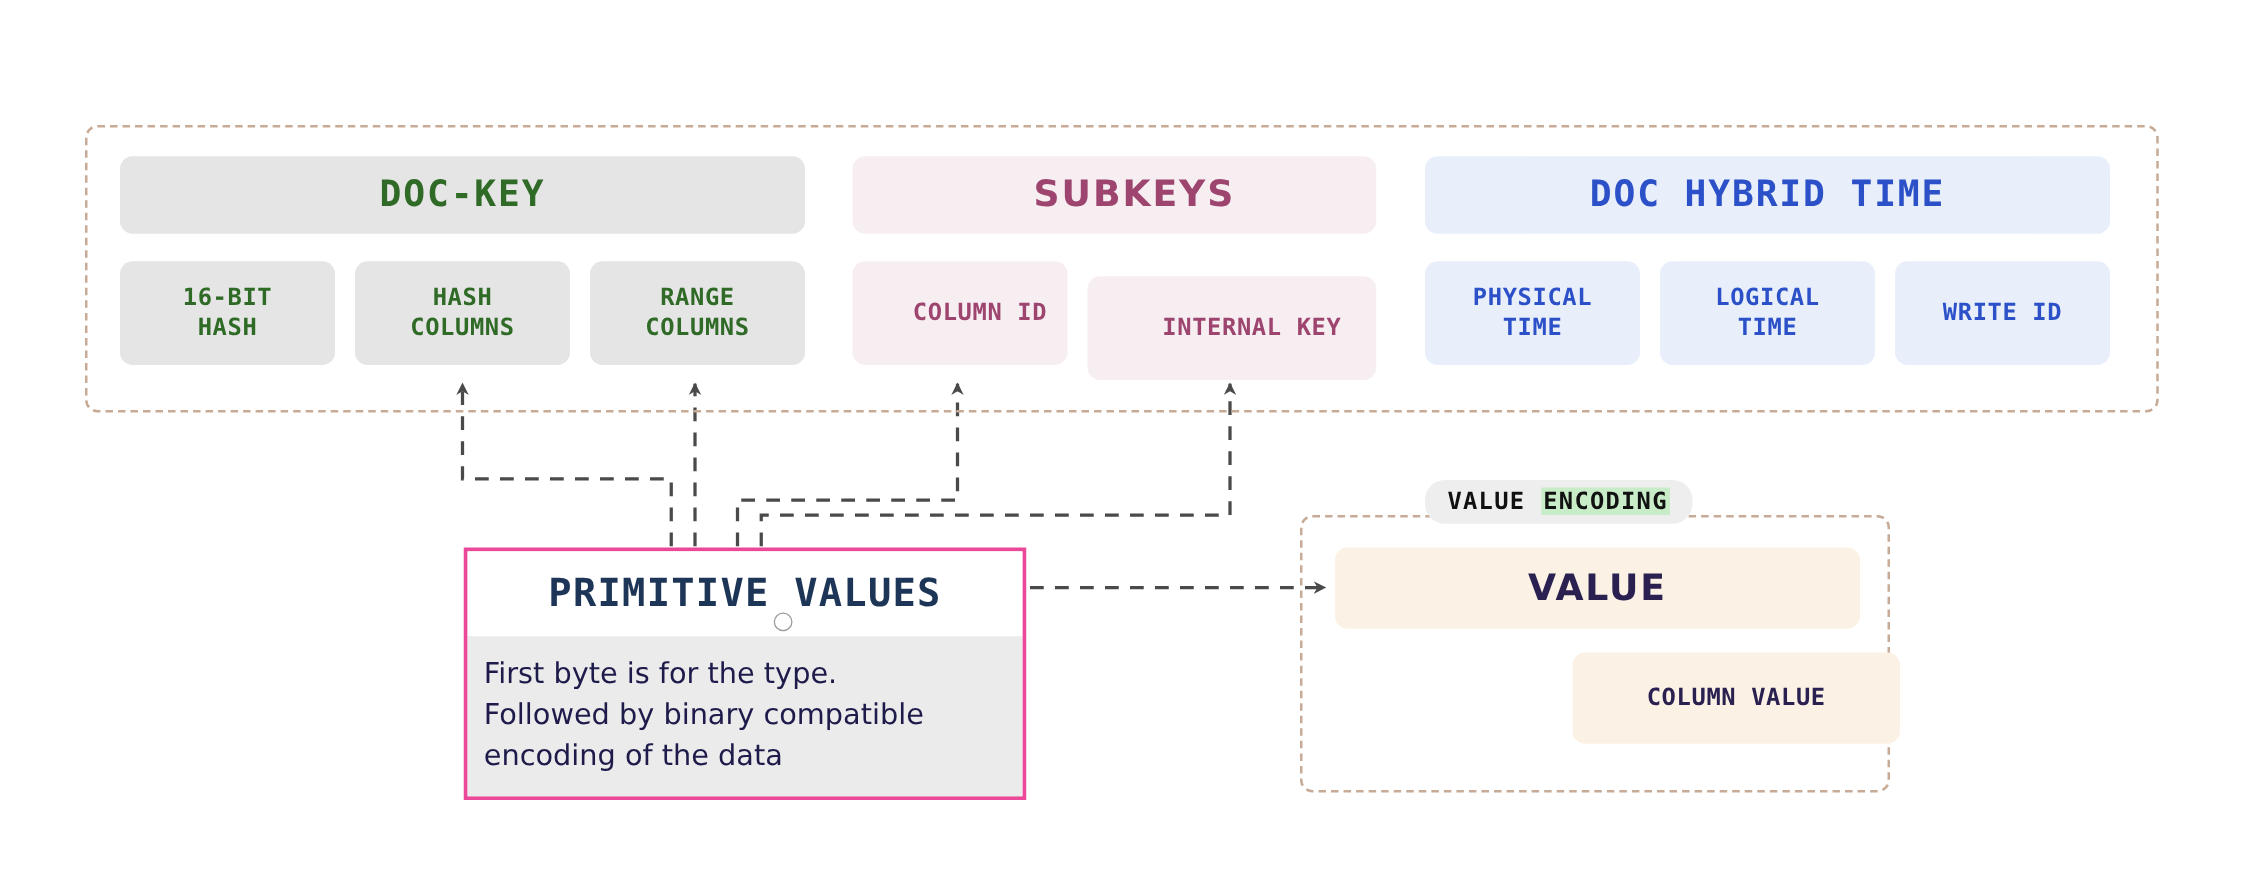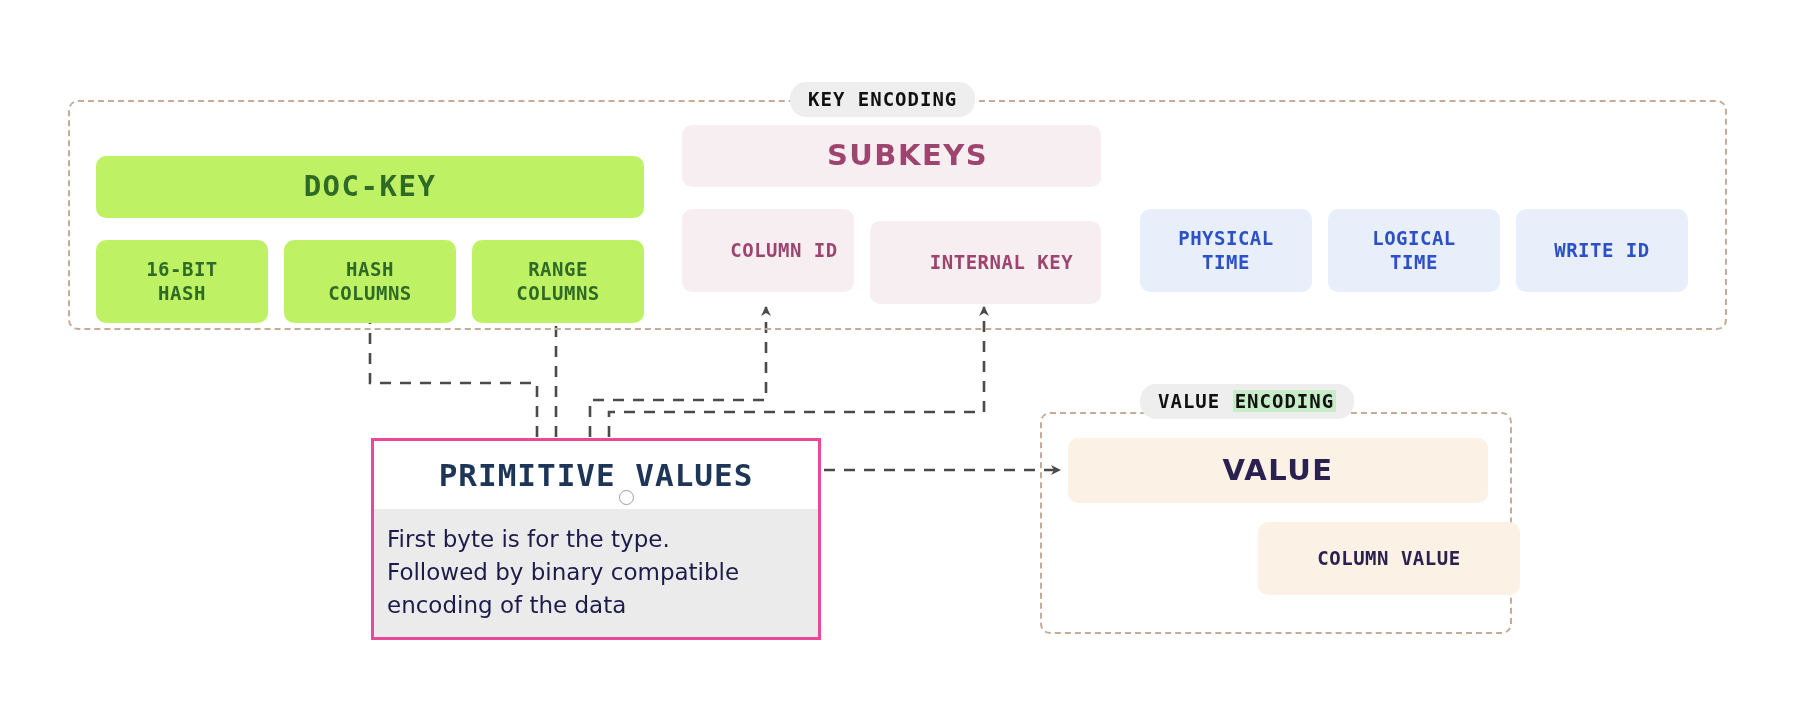--- a/index.html
+++ b/index.html
@@ -54,21 +54,21 @@
 
   
   .sub {
     font-family: "DejaVu Sans Mono", monospace;
     font-size: 19px;
     font-weight: bold;
     letter-spacing: 0.5px;
   }
 
   
-  .green  { background: #bef264; color: #2f6b26; margin-top: 31px; }
+  .green  { background: #e5e5e5; color: #2f6b26; }
   .pink   { background: #f7eef2; color: #9e456f; padding-left: 32px; }
   .blue   { background: #e8effb; color: #2b50c8; }
   .cream  { background: #fbf2e5; color: #2a2150; }
 
   
   #pv-node {
     position: absolute;
     left: 371px; top: 438px;
     width: 450px; height: 202px;
     border: 3px solid #ec4899;
@@ -124,36 +124,34 @@
 
       <path d="M590,437 L590,400 L766,400 L766,307"></path>
 
       <path d="M609,437 L609,412 L984,412 L984,307"></path>
     </g>
 
     <path d="M824,470 L1060,470" fill="none" stroke="#4a4a4a" stroke-width="2.6" stroke-dasharray="11,9" marker-end="url(#ah)"></path>
   </svg>
 
   <div class="group" style="left:68px; top:100px; width:1659px; height:230px;"></div>
-  <div class="group-label" style="left:790px; top:82px;">
-    <span>KEY ENCODING</span>
-  </div>
 
   <div class="chip hdr hdr-mono green" style="left:96px; top:125px; width:548px; height:62px;">DOC-KEY</div>
   <div class="chip sub green" style="left:96px; top:209px; width:172px; height:83px;">16-BIT
 HASH</div>
   <div class="chip sub green" style="left:284px; top:209px; width:172px; height:83px;">HASH
 COLUMNS</div>
   <div class="chip sub green" style="left:472px; top:209px; width:172px; height:83px;text-align:center;">RANGE
 COLUMNS</div>
 
   <div class="chip hdr hdr-sans pink" style="left:682px; top:125px; width:419px; height:62px;">SUBKEYS</div>
   <div class="chip sub pink" style="left:682px; top:209px; width:172px; height:83px;">COLUMN ID</div>
   <div class="chip sub pink" style="left:870px; top:221px; width:231px; height:83px;">INTERNAL KEY</div>
 
+  <div class="chip hdr hdr-mono blue" style="left:1140px; top:125px; width:548px; height:62px;">DOC HYBRID TIME</div>
   <div class="chip sub blue" style="left:1140px; top:209px; width:172px; height:83px;">PHYSICAL
 TIME</div>
   <div class="chip sub blue" style="left:1328px; top:209px; width:172px; height:83px;">LOGICAL
 TIME</div>
   <div class="chip sub blue" style="left:1516px; top:209px; width:172px; height:83px;">WRITE ID</div>
 
   <div class="group" style="left:1040px; top:412px; width:472px; height:222px;"></div>
   <div class="group-label" style="left:1140px; top:384px;"><span>VALUE </span><span class="hl-green">ENCODING</span></div>
 
   <div class="chip hdr hdr-sans cream" style="left:1068px; top:438px; width:420px; height:65px;">VALUE</div>

